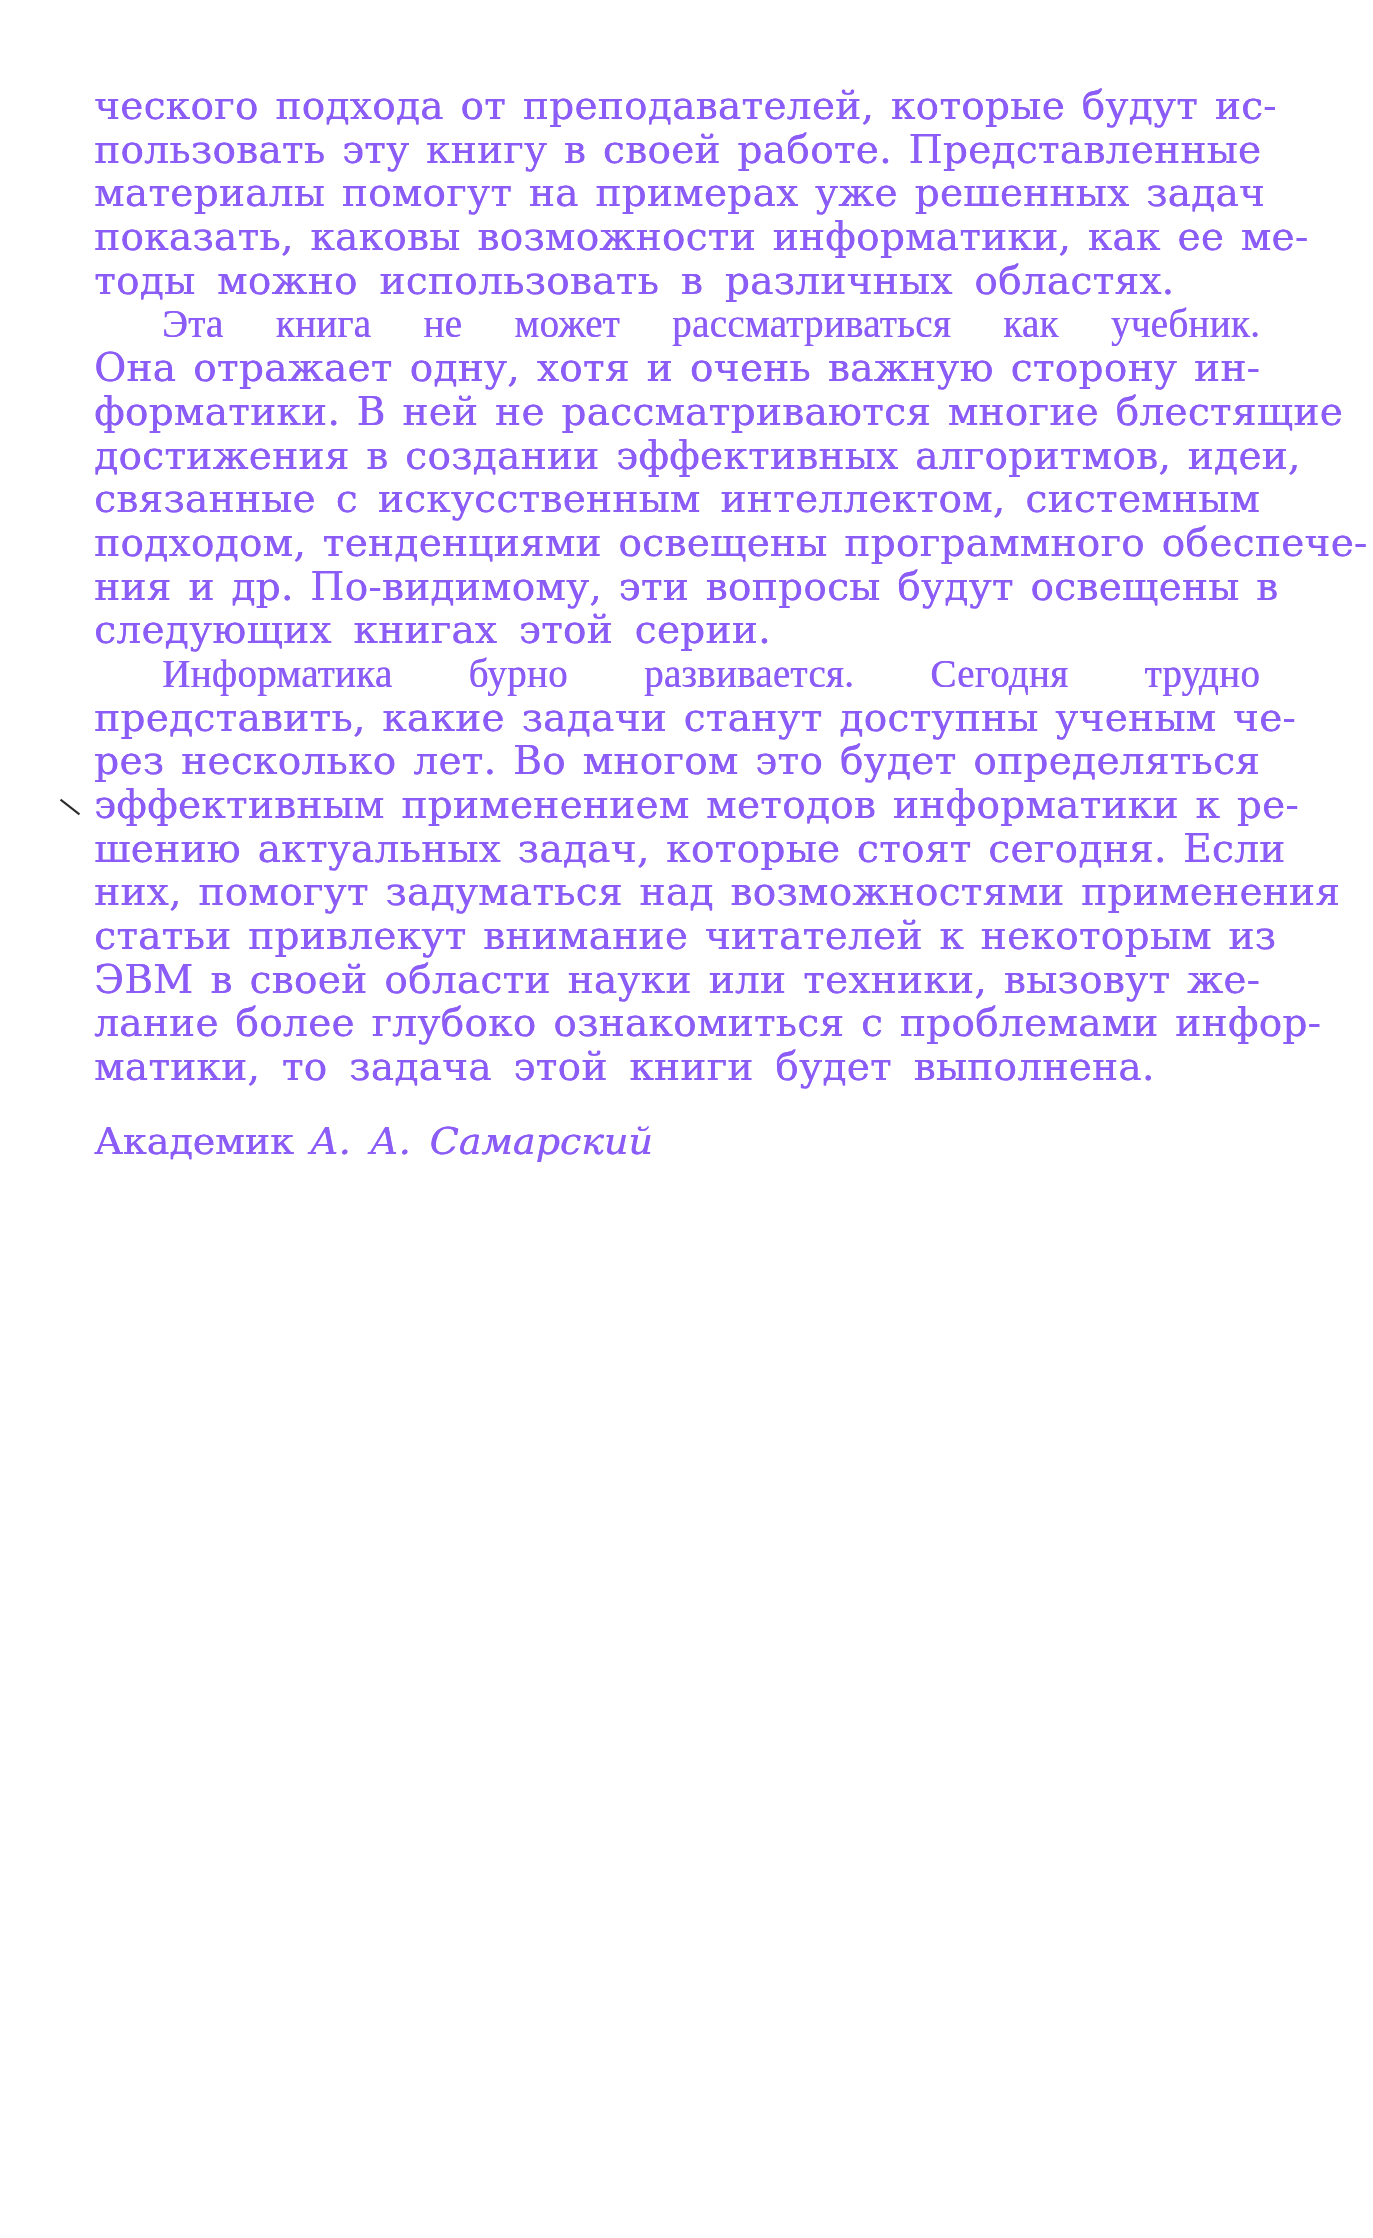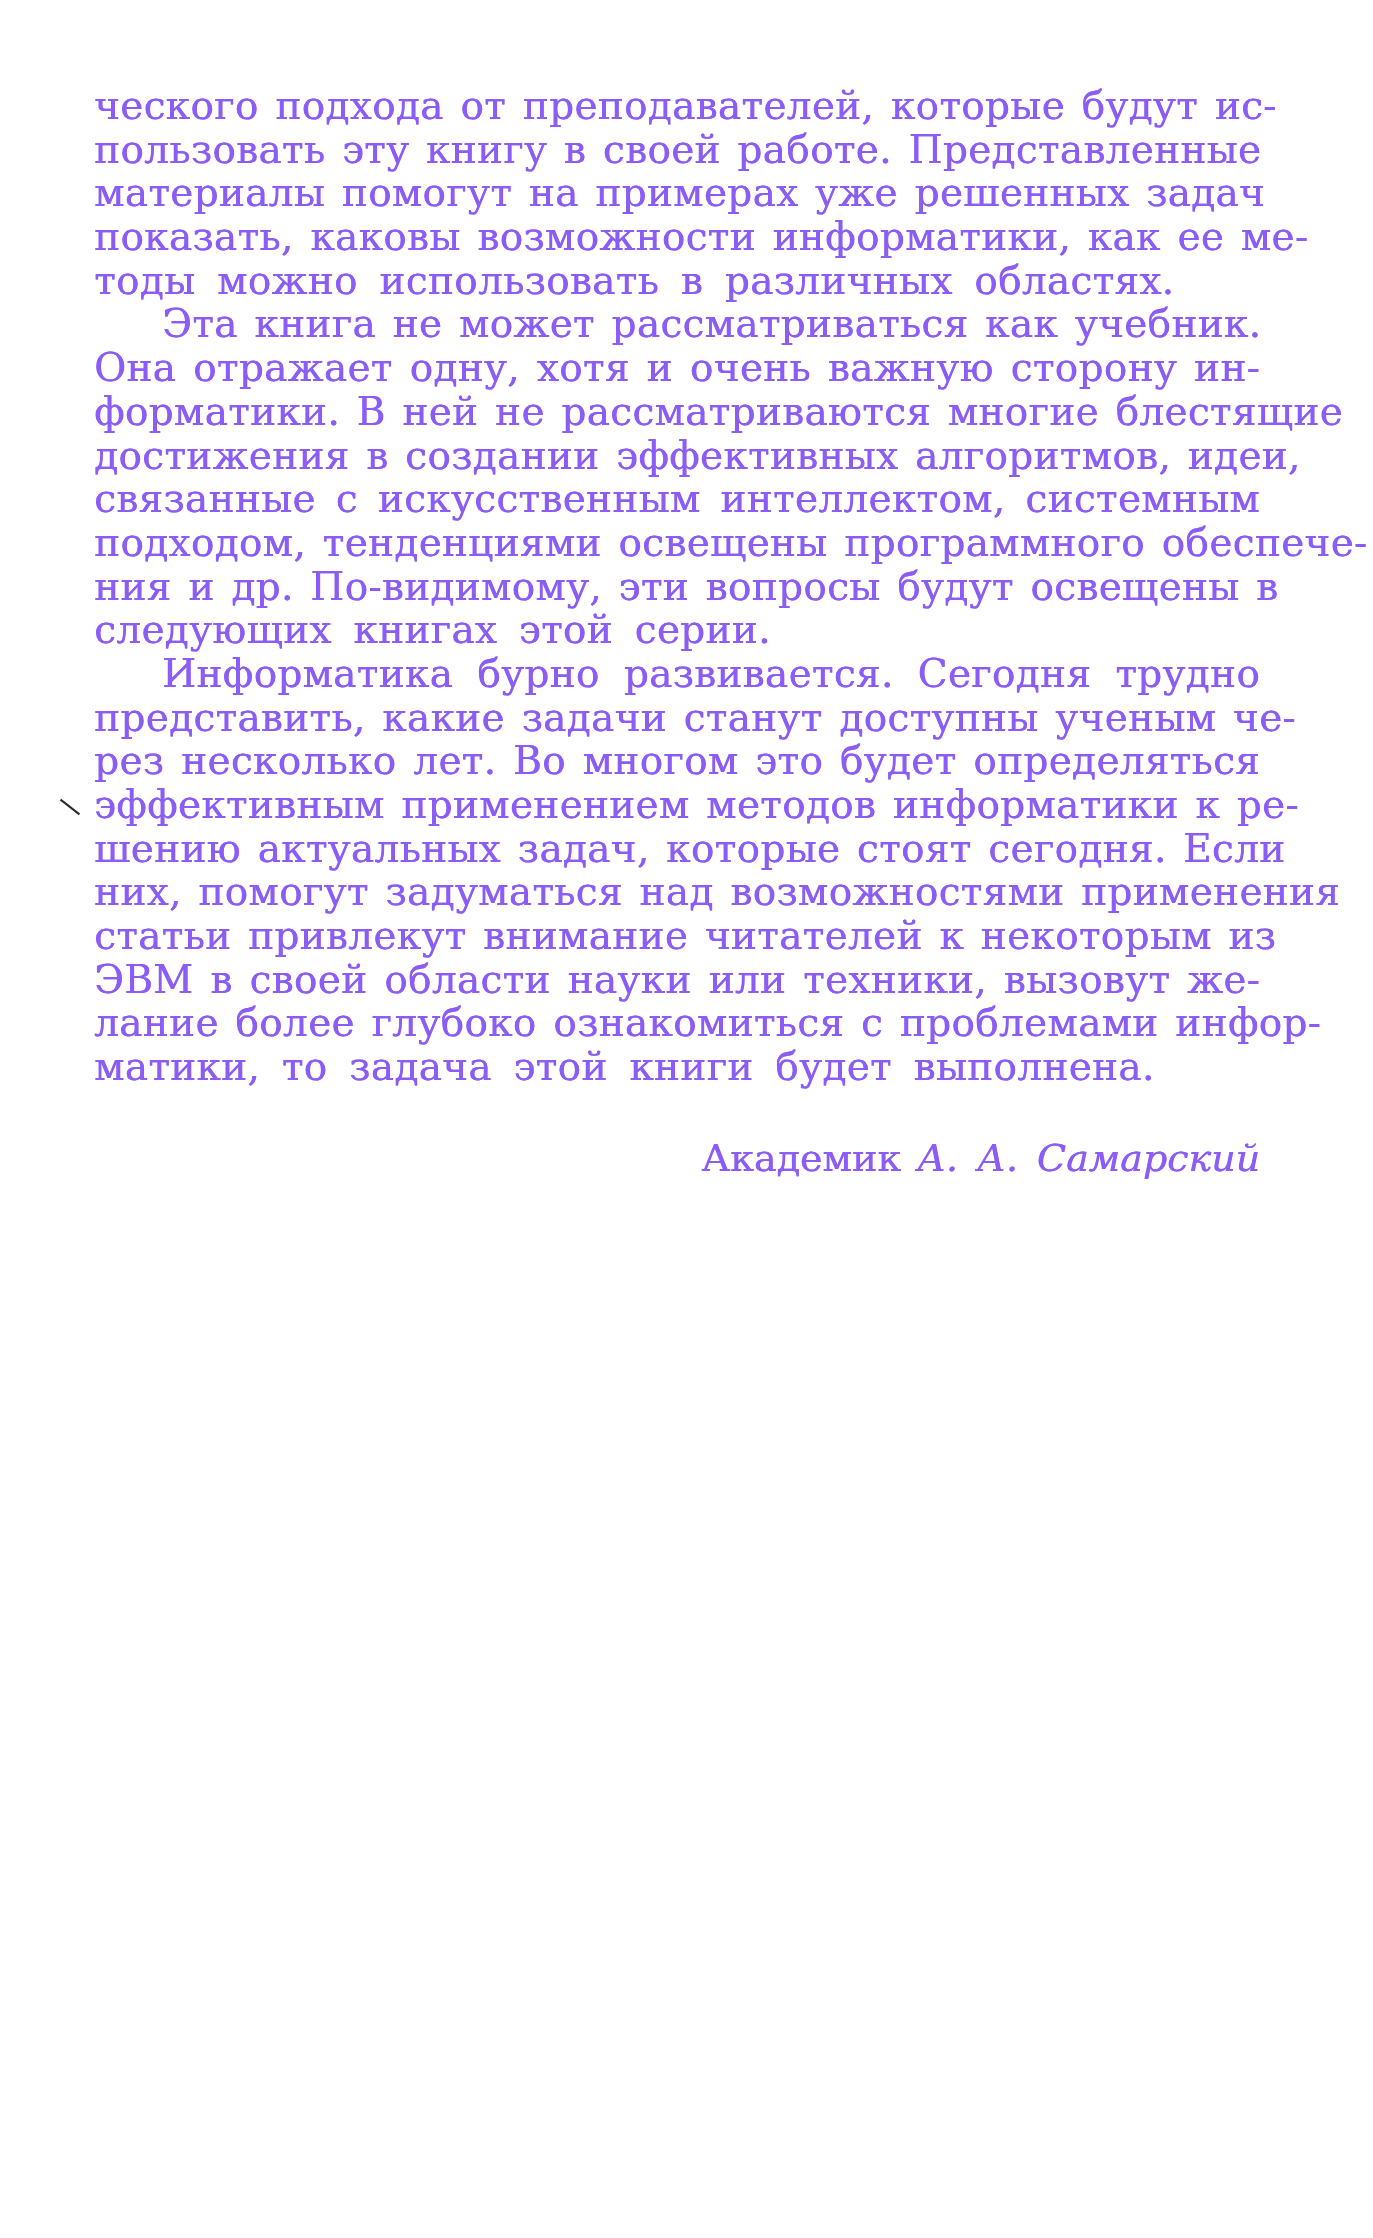--- a/index.html
+++ b/index.html
@@ -29,24 +29,23 @@
     text-align-last: justify;
     white-space: nowrap;
     text-shadow: 0.45px 0 0 currentColor;
   }
   .line.last {
     text-align: right;
     text-align-last: left;
     word-spacing: 9px;
     white-space: normal;
   }
-  .line.indent { text-indent: 68px; }
+  .line.indent { text-indent: 68px; font-family: Liberation Serif, serif; }
   .signature {
-    margin-top: 46px;
-    text-align: right;
+    margin-top: 29px;
     font-size: 38px;
     line-height: 46px;
     word-spacing: 7px;
     text-shadow: 0.45px 0 0 currentColor;
   }
   .signature .sig-name {
     font-style: italic;
     margin-left: 16px;
   }
   .stray-mark {

